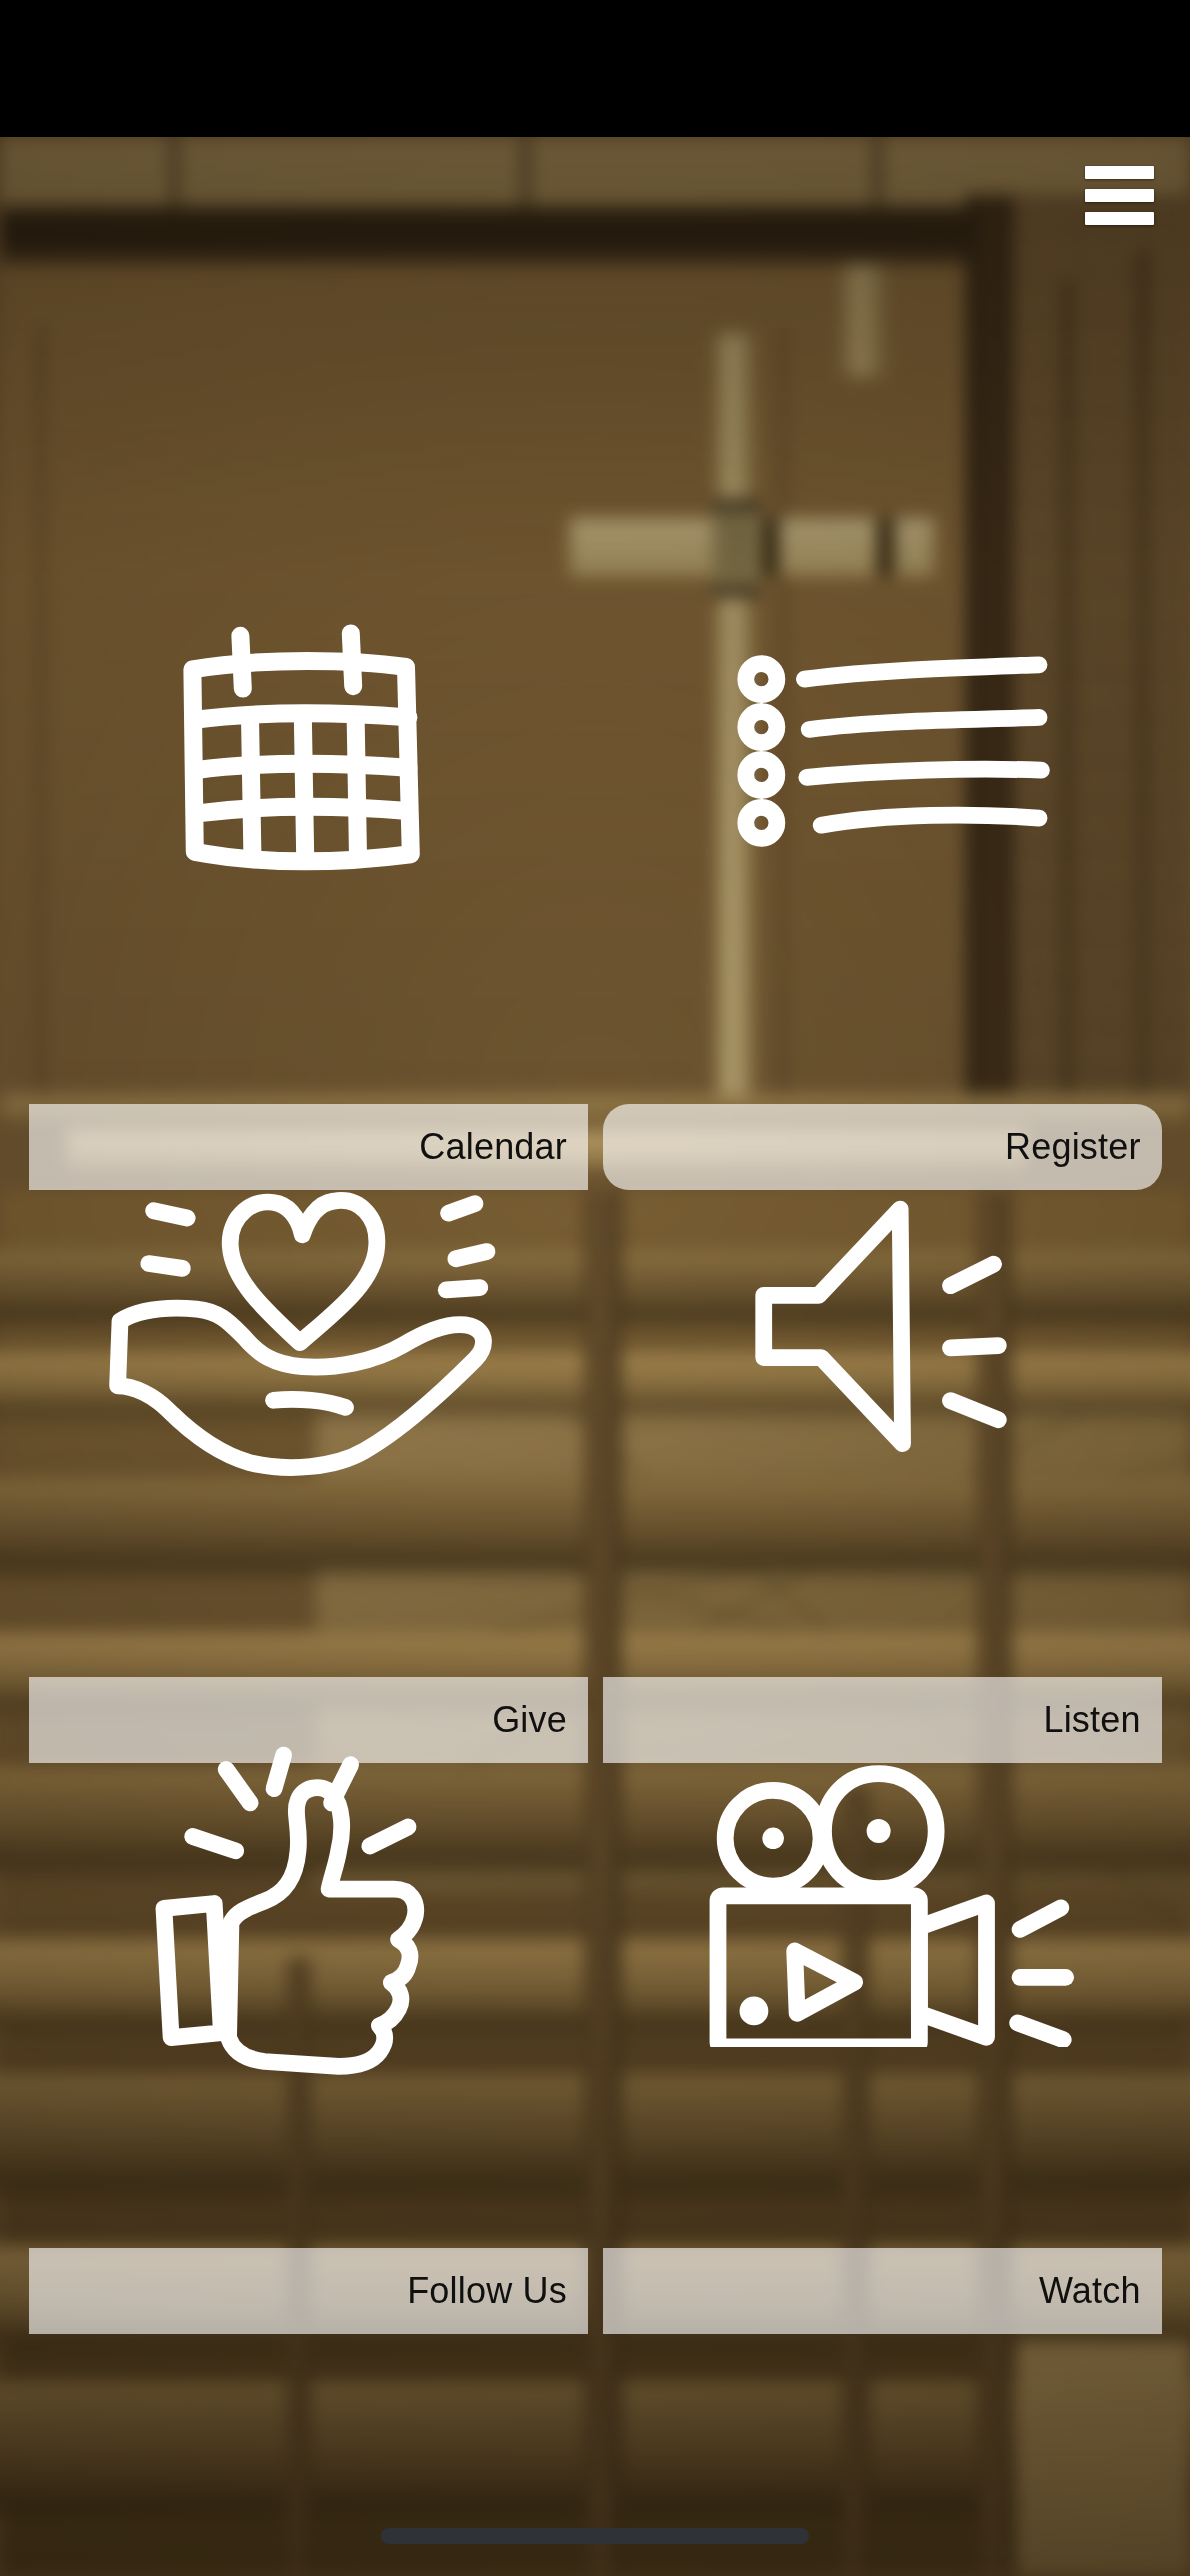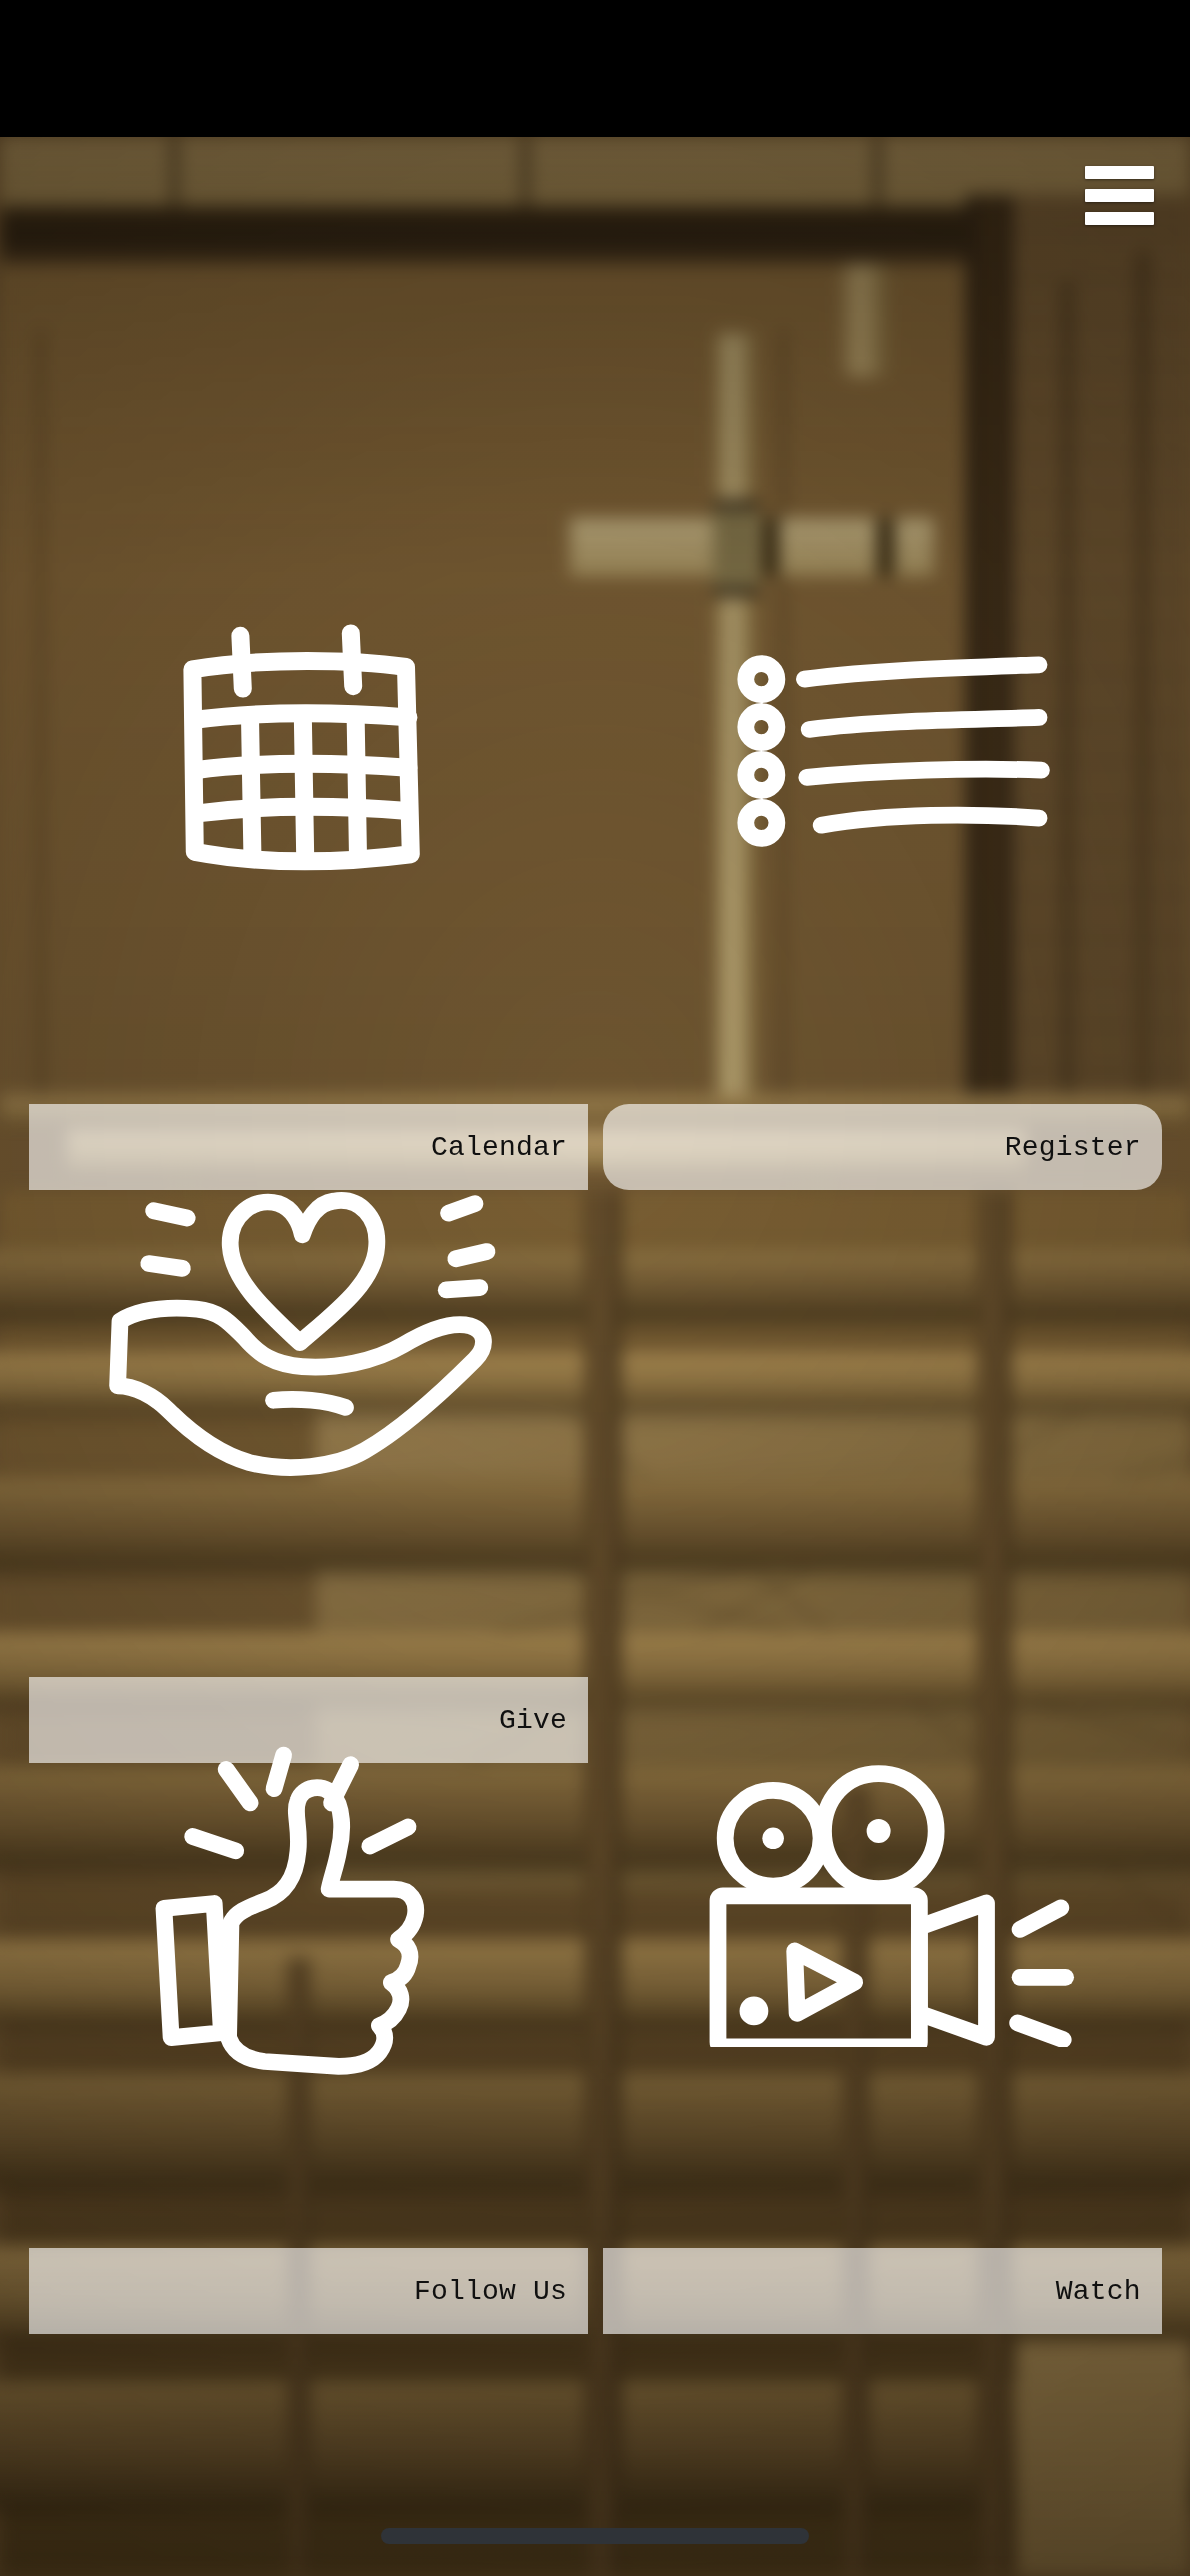--- a/index.html
+++ b/index.html
@@ -189,24 +189,23 @@
     display:flex; align-items:center; justify-content:center;
   }
   .tile-icon svg { display:block; }
 
   .tile-label {
     position:absolute; left:0;
     height:86px;
     background:rgba(255,255,255,.62);
     display:flex; align-items:center; justify-content:flex-end;
     padding-right:21px;
-    font-size:28px; color:#101010;
+    font-size:36px; color:#101010;
     letter-spacing:0.2px;
     cursor:pointer;
-    font-family:Liberation Mono, monospace;
   }
 
   
   .home-ind {
     position:absolute; left:50%; transform:translateX(-50%);
     bottom:32px; width:428px; height:16.3px;
     border-radius:9.6px; background:#2f3338;
     z-index:35;
   }
 </style>
@@ -323,20 +322,31 @@
           <path d="M24 17 L38 20"></path>
           <path d="M22 39 L36 41"></path>
           <path d="M147 18 L158 14"></path>
           <path d="M150 37 L163 34"></path>
           <path d="M146 50 L160 49"></path>
         </svg>
       </div>
       <div class="tile-label" style="top: 555px; width: 559px; left: 29px;">Give</div>
     </div>
 
+    <div class="tile" style="left:595px; top:985px; width:595px; height:594px">
+      <div class="tile-icon" style="height:403px">
+        <svg width="316" height="278" viewBox="0 0 132 116" fill="none" stroke="#fff" stroke-width="7" stroke-linecap="round" stroke-linejoin="round">
+          <path d="M12 46 L35 46 L69 10 L70 108 L36 72 L12 72 Z"></path>
+          <path d="M90 42 L108 33"></path>
+          <path d="M90 68 L110 67"></path>
+          <path d="M90 90 L110 98"></path>
+        </svg>
+      </div>
+      <div class="tile-label" style="top: 555px; width: 559px; left: 7.7px;">Listen</div>
+    </div>
 
     <div class="tile" style="left:595px; top:1560px; width:595px; height:594px">
       <div class="tile-icon" style="height:412px">
         <svg width="374" height="288" viewBox="0 0 156 120" fill="none" stroke="#fff" stroke-width="7" stroke-linecap="round" stroke-linejoin="round">
           <circle cx="28" cy="33" r="20"></circle>
           <circle cx="28" cy="33" r="4.5" fill="#fff" stroke="none"></circle>
           <path d="M72 6 C86 6 96 17 96 30 C96 43 86 54 72 54 C58 54 49 43 49 30 C49 17 58 6 72 6 Z"></path>
           <circle cx="72" cy="30" r="5" fill="#fff" stroke="none"></circle>
           <rect x="5" y="57" width="84" height="63" rx="2"></rect>
           <path d="M89 70 L117 60 L117 116 L89 106 Z"></path>

